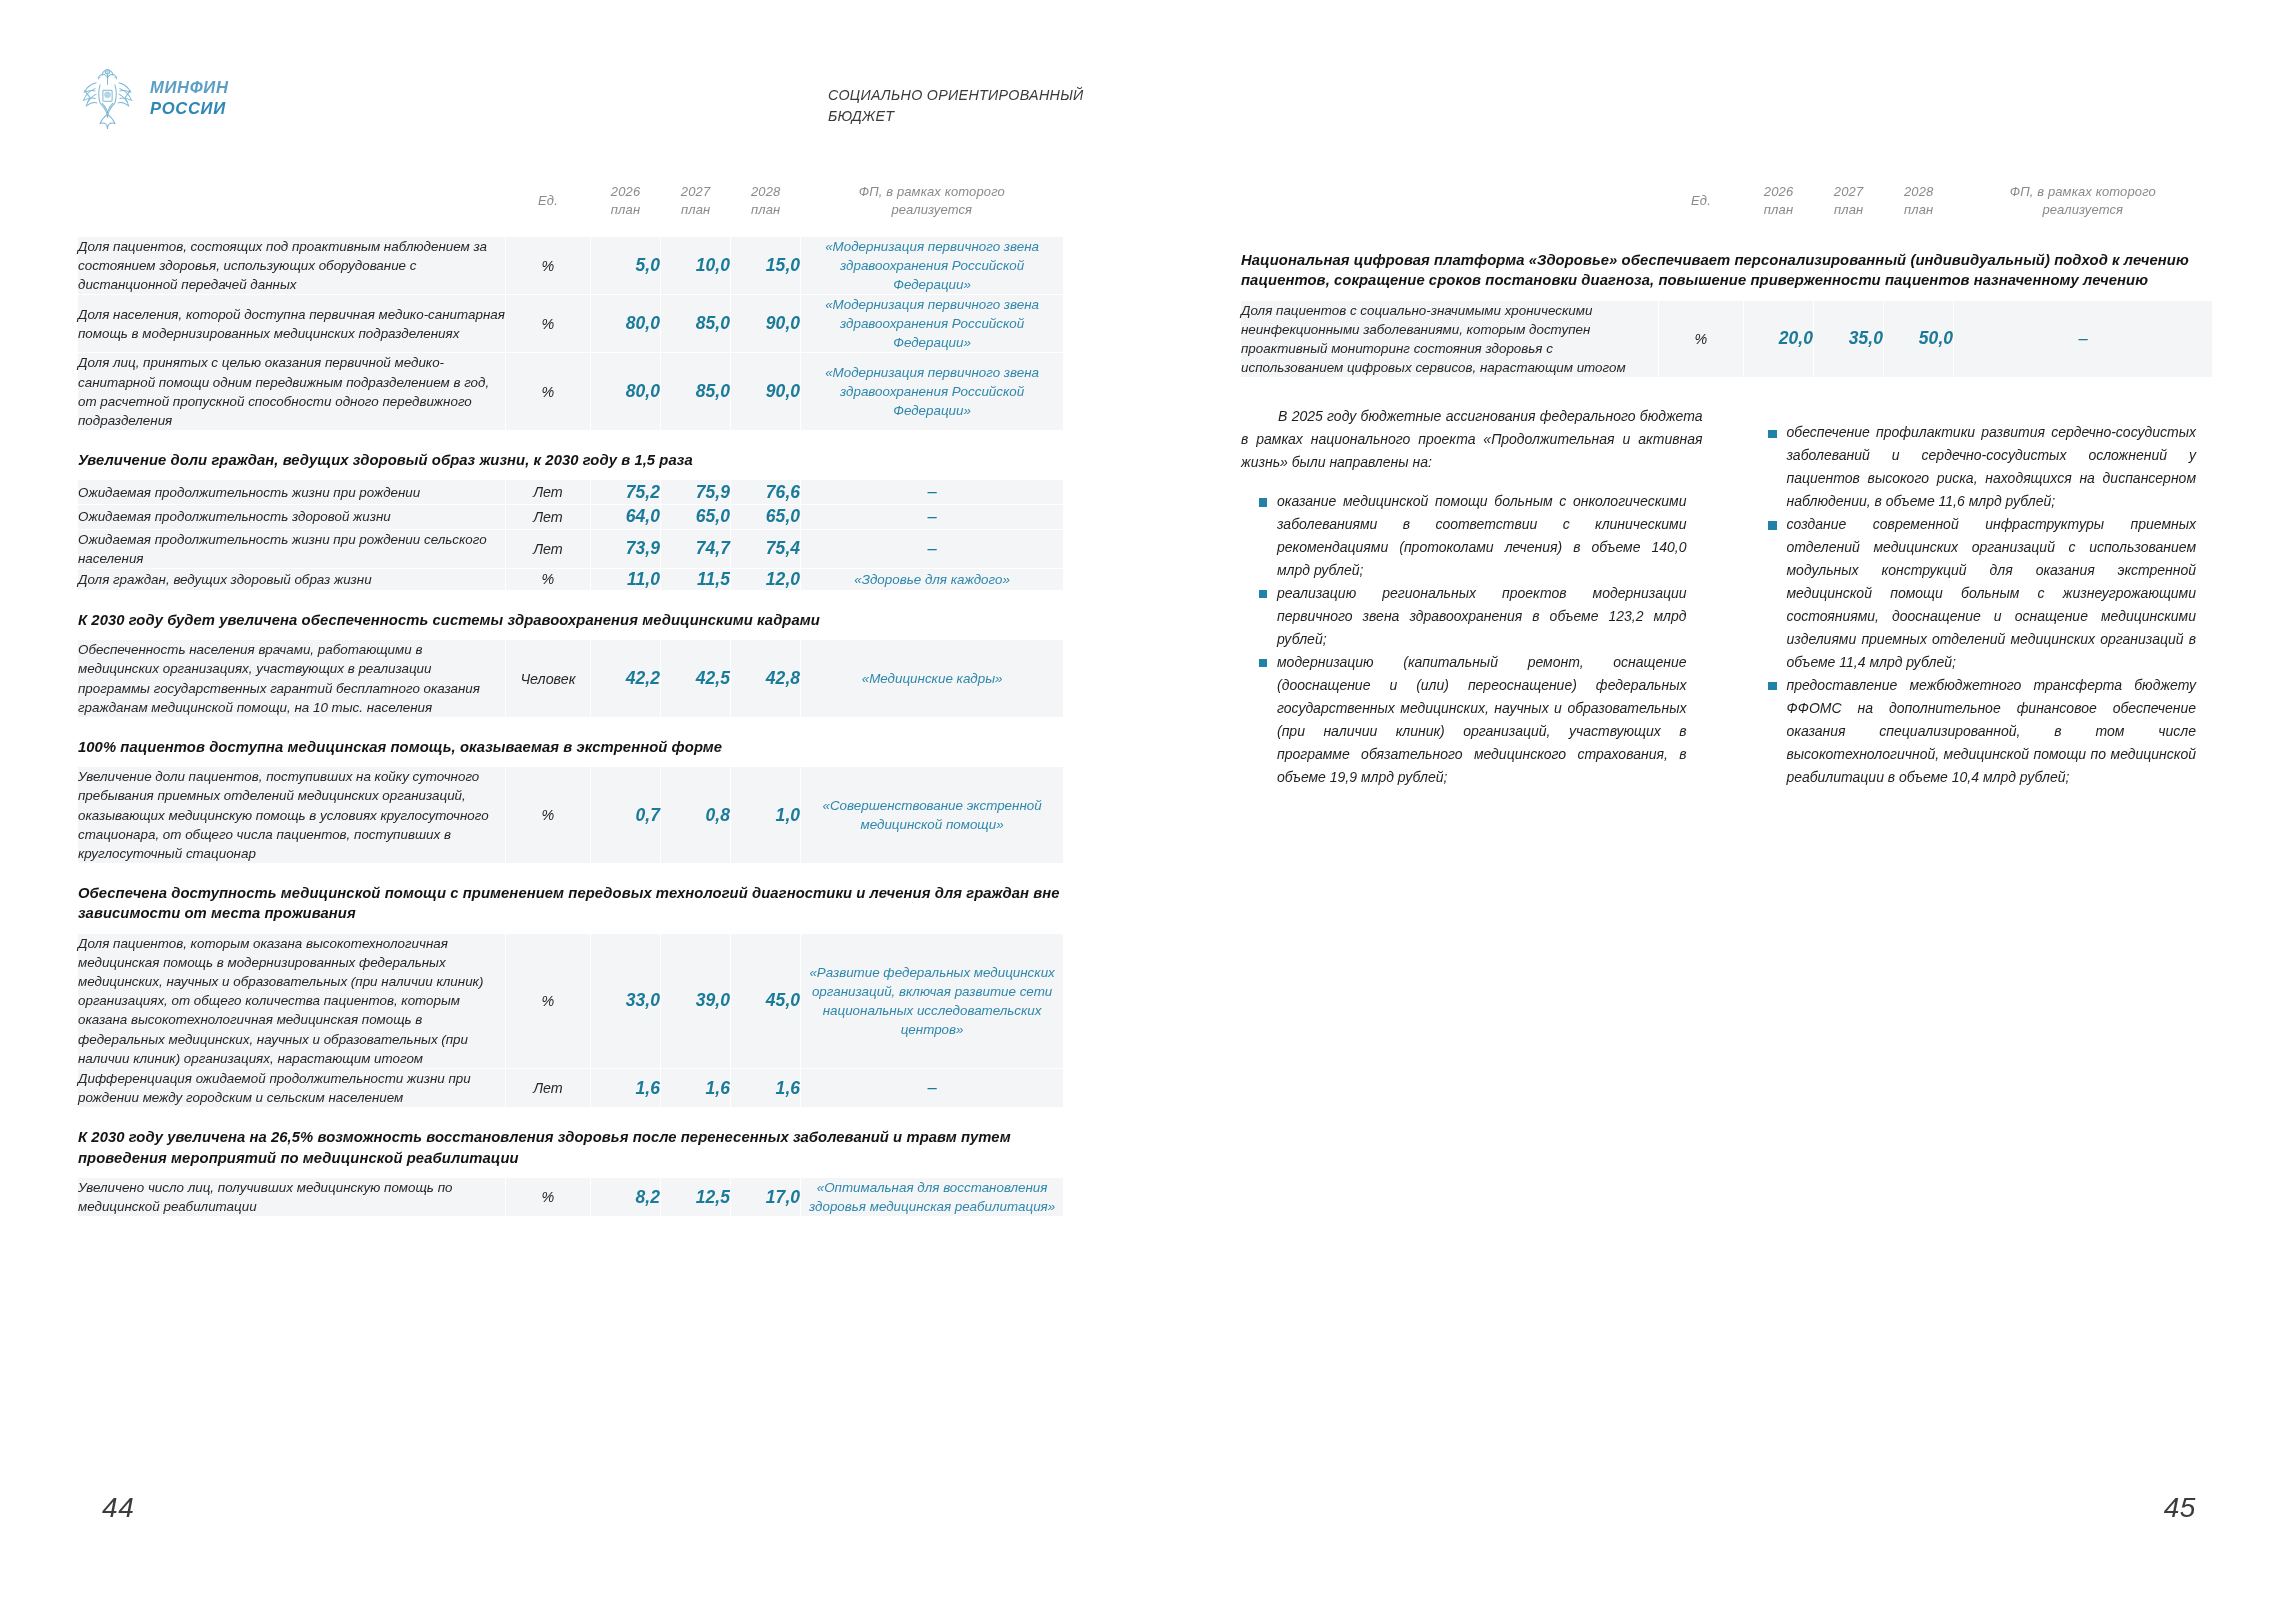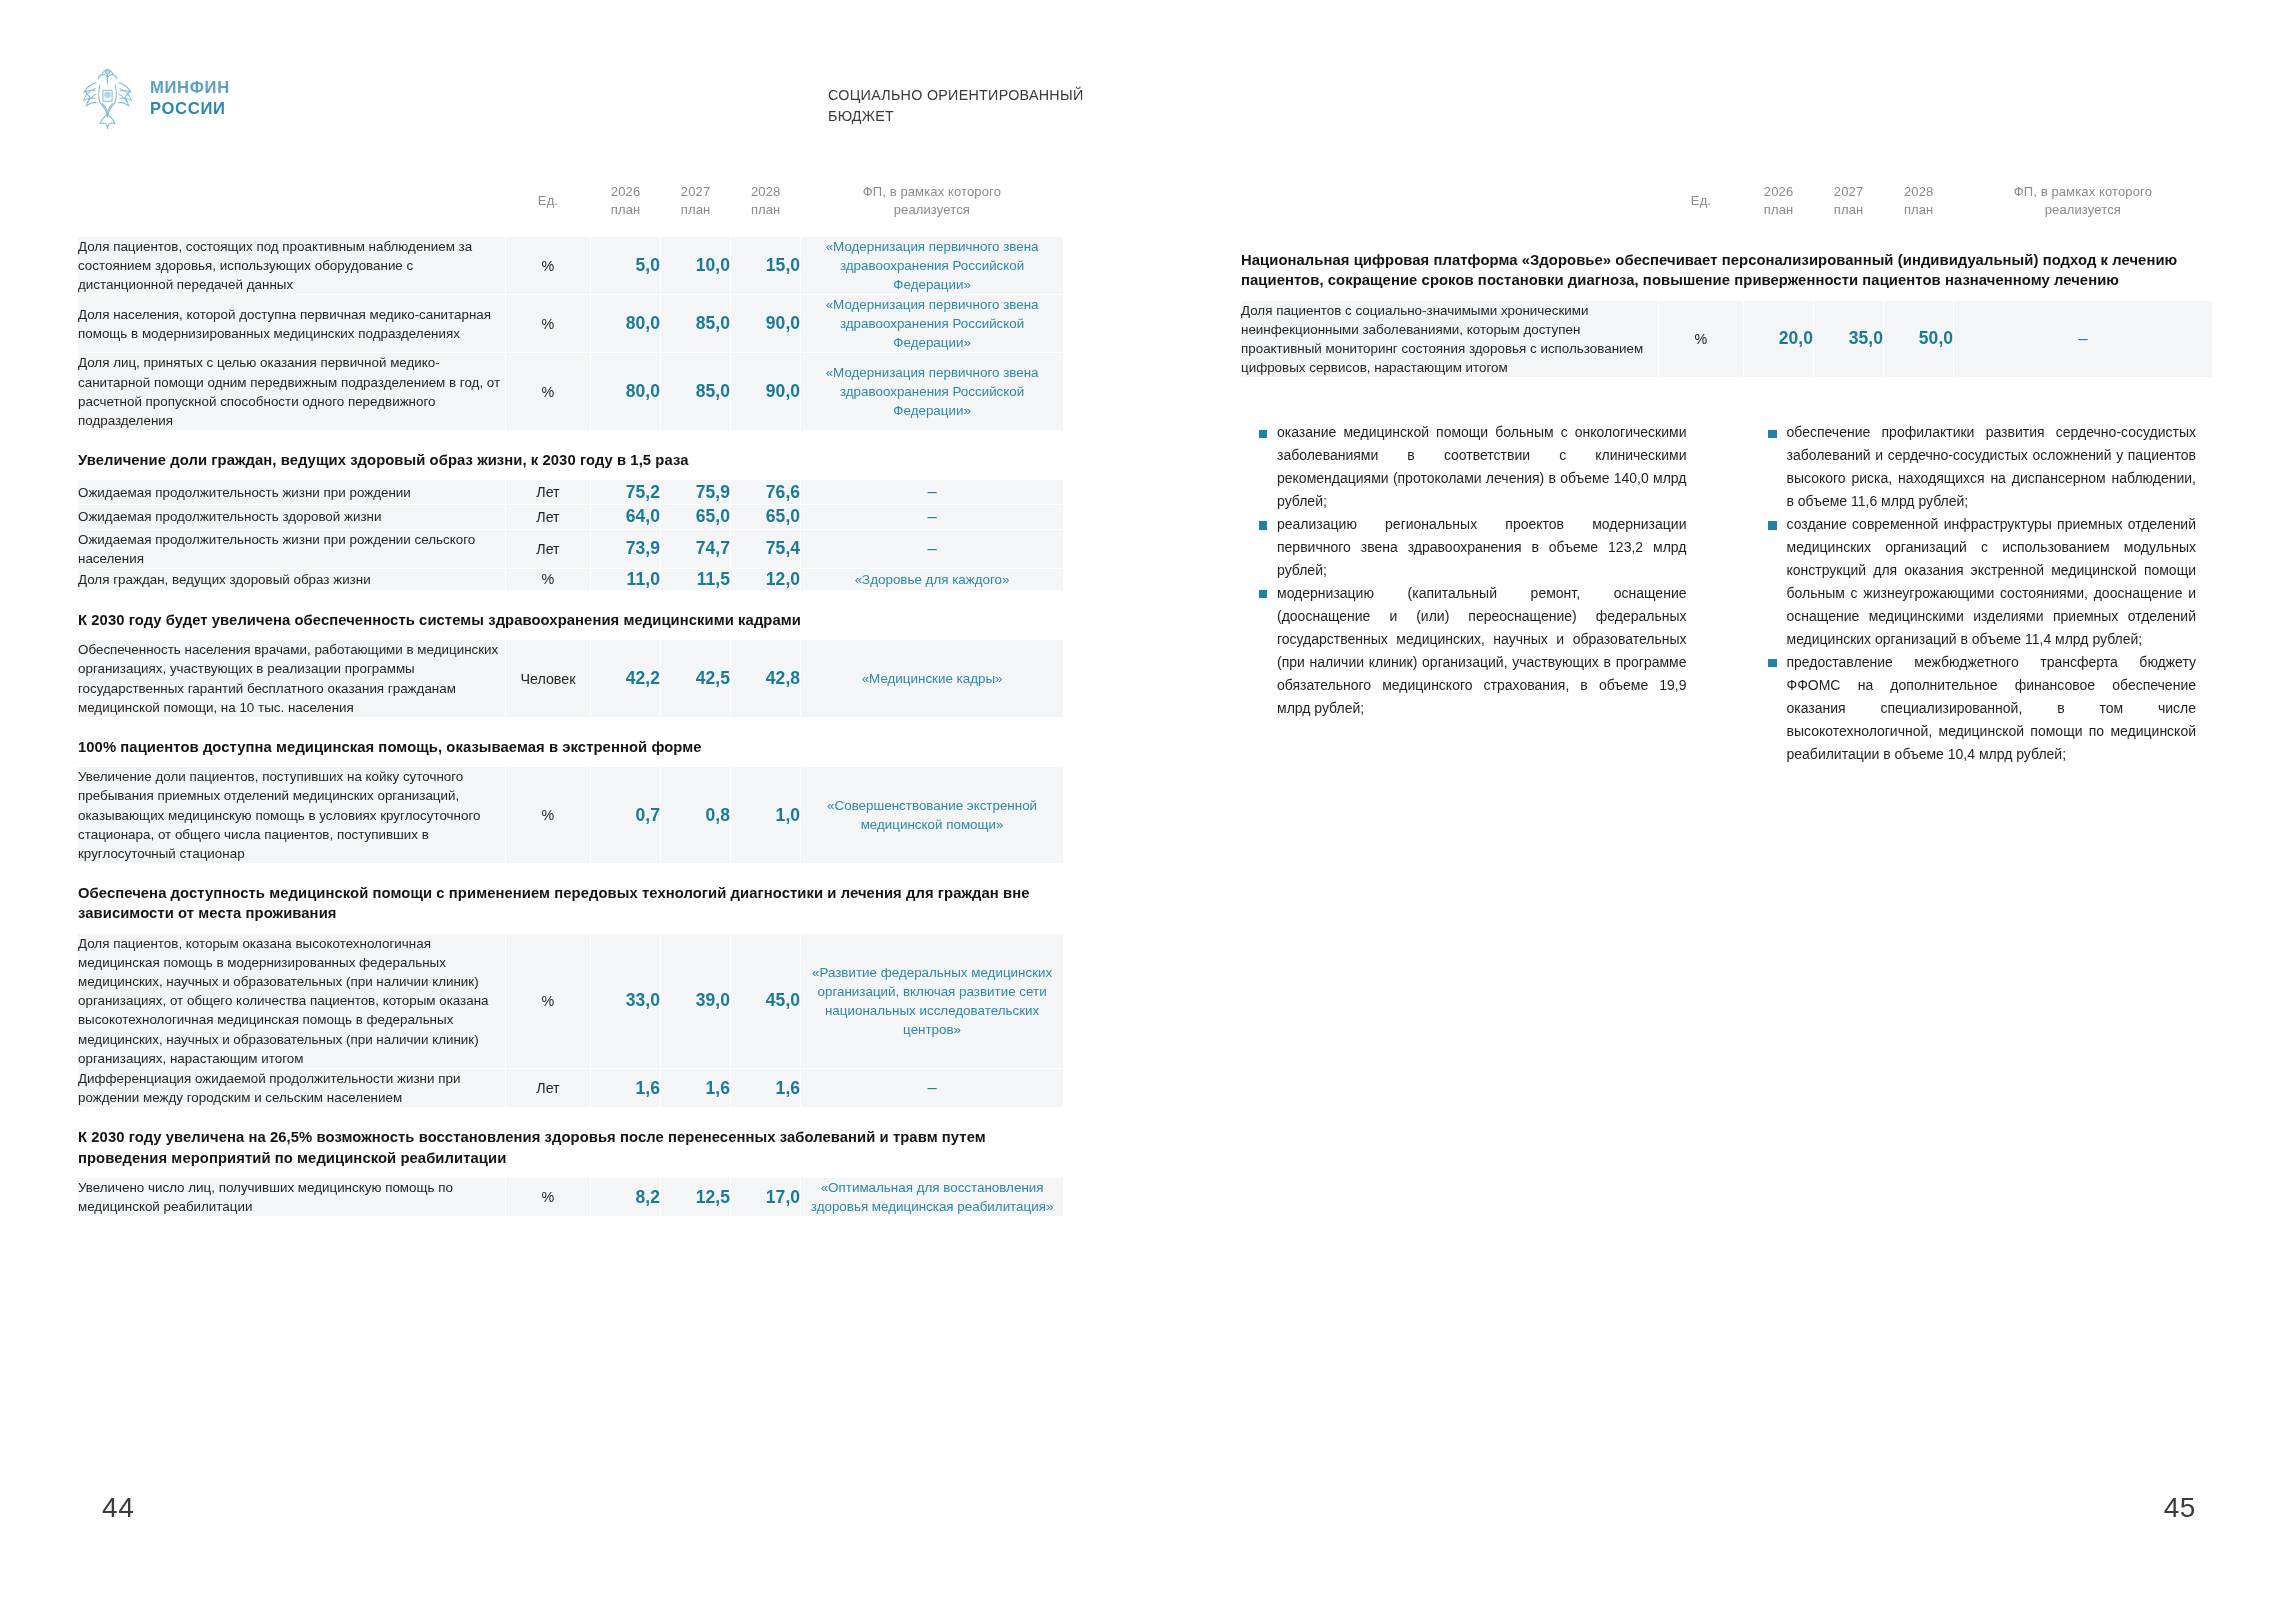--- a/index.html
+++ b/index.html
@@ -4,21 +4,21 @@
 <style>
   html,body{margin:0;padding:0;}
   body{
     width:2290px;height:1619px;
     background:#ffffff;
     font-family:"Liberation Sans", sans-serif;
     color:#1c1c1c;
     -webkit-font-smoothing:antialiased;
     overflow:hidden;
   }
-  .spread{position:relative;width:2290px;height:1579px;}
+  .spread{position:relative;width:2290px;height:1579px;font-style:italic;}
 
   
   .header{position:absolute;left:0;top:0;width:2290px;height:138px;}
   .logo-wrap{position:absolute;left:78px;top:66px;display:flex;align-items:center;gap:13px;}
   .eagle{width:59px;height:65px;flex:0 0 auto;}
   .logo-text{line-height:1.22;}
   .logo-text div{font-size:16.6px;letter-spacing:.04em;font-weight:600;color:#5b9fc4;}
   .logo-text div.l2{color:#2e87b5;}
 
   .hdr-title{position:absolute;left:322px;top:84px;}
@@ -348,20 +348,21 @@
               <td class="c-val">50,0</td>
               <td class="c-fp dash">–</td>
             </tr>
           </tbody>
         </table>
       </div>
 
     <div class="lead">
       <div class="two-col">
         <div>
+          <p class="para">В 2025 году бюджетные ассигнования федерального бюджета в рамках национального проекта «Продолжительная и активная жизнь» были направлены на:</p>
           <ul class="bl" id="bul1">
               <li>оказание медицинской помощи больным с онкологическими заболеваниями в соответствии с клиническими рекомендациями (протоколами лечения) в объеме 140,0 млрд рублей;</li>
               <li>реализацию региональных проектов модернизации первичного звена здравоохранения в объеме 123,2 млрд рублей;</li>
               <li>модернизацию (капитальный ремонт, оснащение (дооснащение и (или) переоснащение) федеральных государственных медицинских, научных и образовательных (при наличии клиник) организаций, участвующих в программе обязательного медицинского страхования, в объеме 19,9 млрд рублей;</li>
             </ul>
         </div>
         <div>
           <ul class="bl" id="bul2">
               <li>обеспечение профилактики развития сердечно-сосудистых заболеваний и сердечно-сосудистых осложнений у пациентов высокого риска, находящихся на диспансерном наблюдении, в объеме 11,6 млрд рублей;</li>
               <li>создание современной инфраструктуры приемных отделений медицинских организаций с использованием модульных конструкций для оказания экстренной медицинской помощи больным с жизнеугрожающими состояниями, дооснащение и оснащение медицинскими изделиями приемных отделений медицинских организаций в объеме 11,4 млрд рублей;</li>

